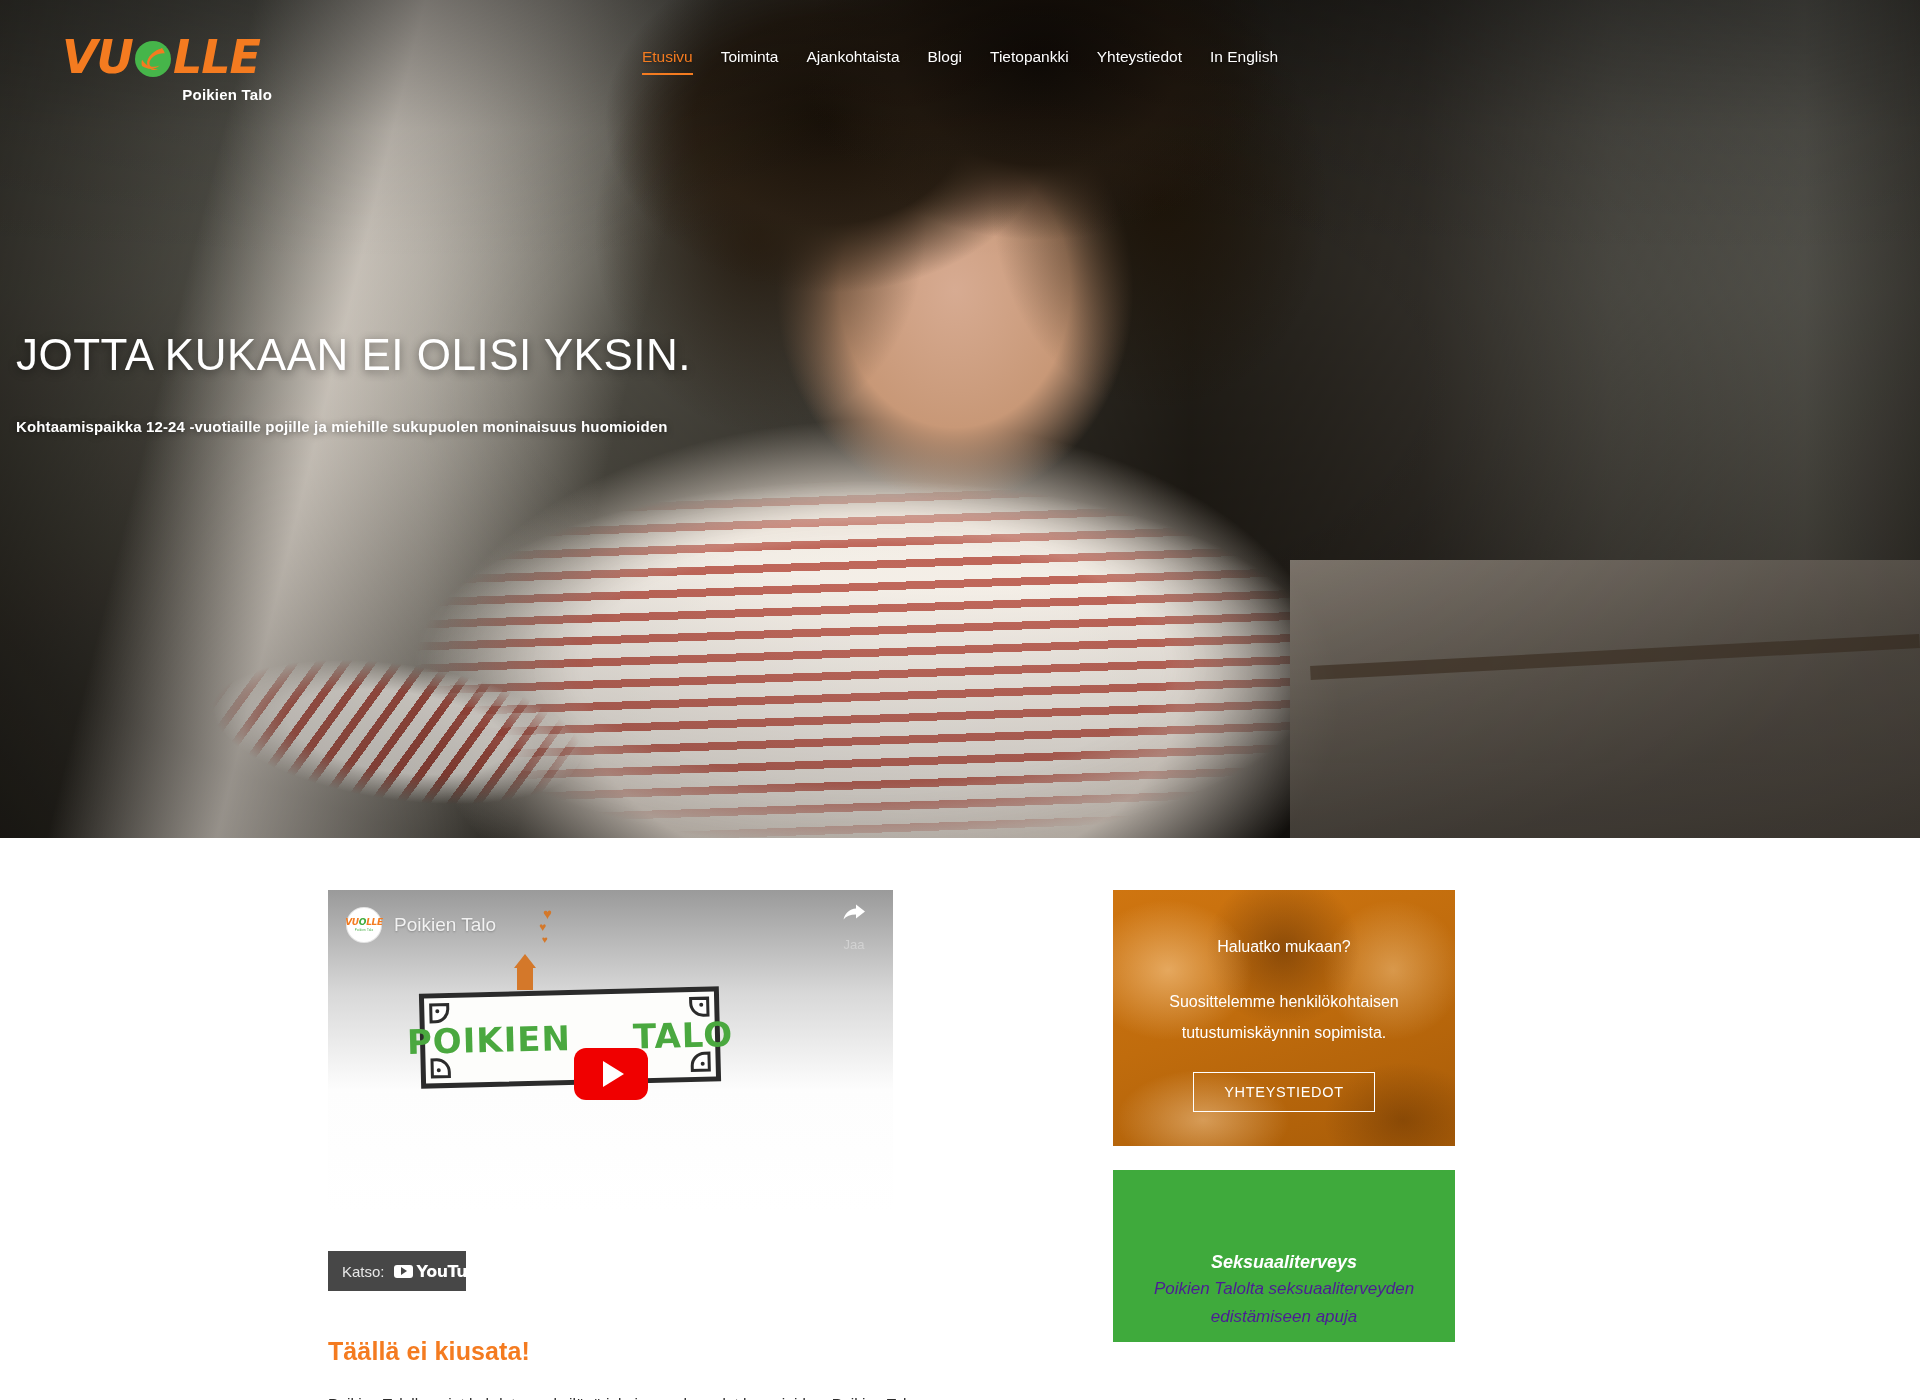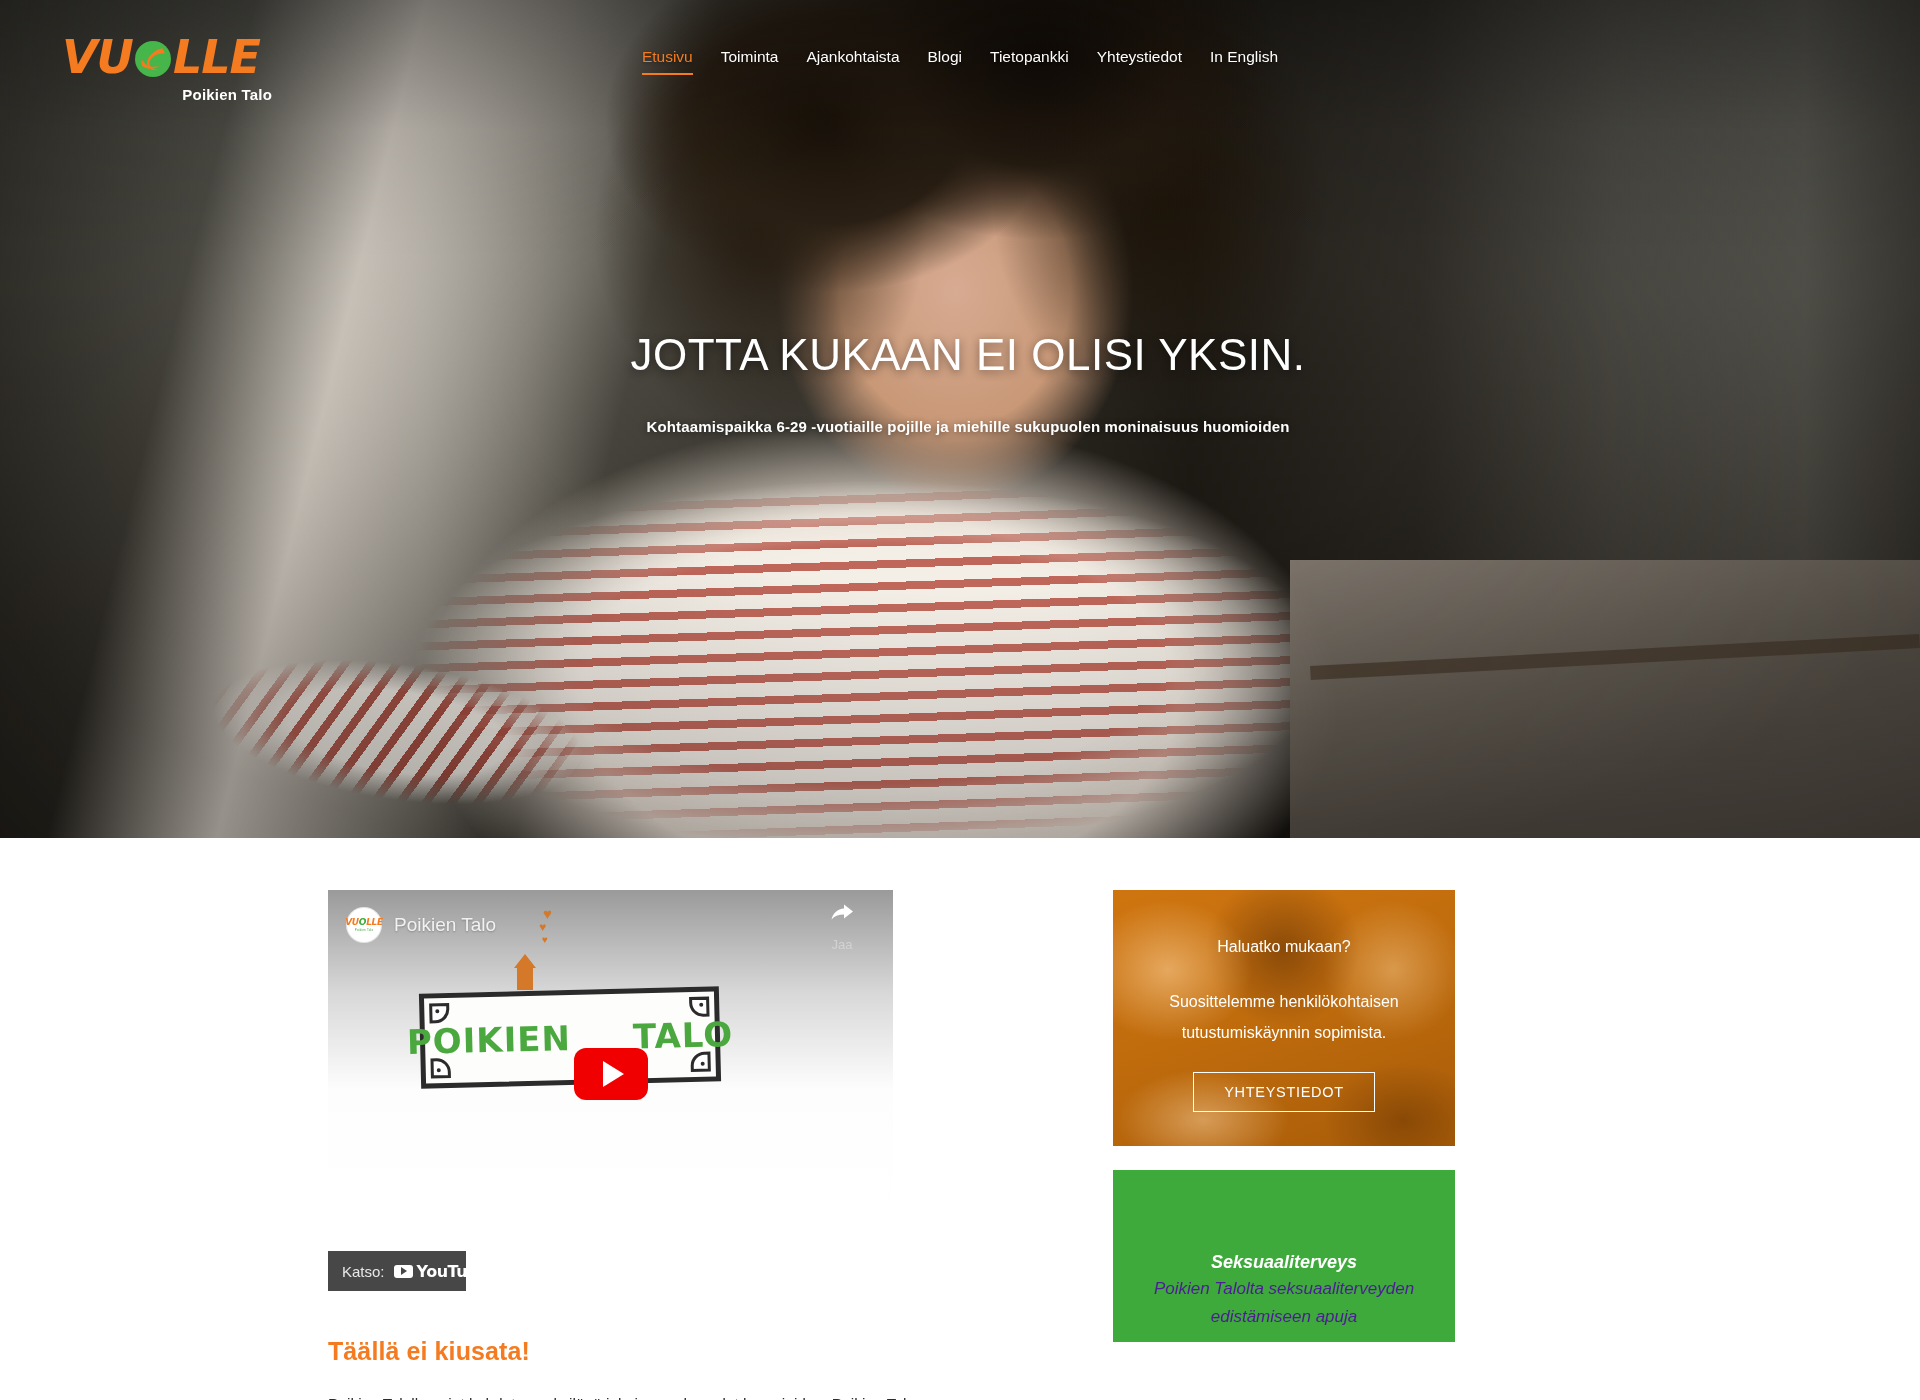--- a/index.html
+++ b/index.html
@@ -144,21 +144,21 @@
     padding-bottom: 7px;
     cursor: pointer;
     white-space: nowrap;
     text-shadow: 0 1px 3px rgba(0,0,0,.35);
   }
   .nav-item.active { color: #f47b20; border-bottom: 2px solid #f47b20; }
 
   
   .hero-copy {
     position: absolute; left: 16px; right: 0; top: 330px;
-    text-align: center; z-index: 5;
+    text-align: left; z-index: 5;
   }
   .hero-title {
     color: #ffffff;
     font-size: 44px; font-weight: 300;
     letter-spacing: .5px;
     text-shadow: 0 2px 10px rgba(0,0,0,.45);
   }
   .hero-sub {
     margin-top: 38px;
     color: #ffffff;
@@ -183,21 +183,21 @@
   .col-side { width: 415px; }
 
   
   .video {
     position: relative;
     width: 565px; height: 322px;
     background: linear-gradient(180deg, #9a9a9a 0%, #d8d8d8 32%, #fdfdfd 62%, #ffffff 100%);
     overflow: hidden;
   }
   .video-head {
-    position: absolute; top: 0; left: 0; right: 16px; height: 70px;
+    position: absolute; top: 0; left: 0; right: 4px; height: 70px;
     display: flex; align-items: center;
     padding: 13px 18px;
   }
   .yt-avatar {
     width: 36px; height: 36px; border-radius: 50%;
     background: #fff;
     border: 1px solid rgba(0,0,0,.10);
     display: flex; flex-direction: column;
     align-items: center; justify-content: center;
     margin-right: 12px;
@@ -397,21 +397,21 @@
     <div class="nav-item">Toiminta</div>
     <div class="nav-item">Ajankohtaista</div>
     <div class="nav-item">Blogi</div>
     <div class="nav-item">Tietopankki</div>
     <div class="nav-item">Yhteystiedot</div>
     <div class="nav-item">In English</div>
   </nav>
 
   <div class="hero-copy">
     <div class="hero-title">JOTTA KUKAAN EI OLISI YKSIN.</div>
-    <div class="hero-sub">Kohtaamispaikka 6-29 -vuotiaille pojille ja miehille sukupuolen moninaisuus huomioiden</div>
+    <div class="hero-sub">Kohtaamispaikka 12-24 -vuotiaille pojille ja miehille sukupuolen moninaisuus huomioiden</div>
   </div>
 </div>
 
 <div class="content">
   <div class="wrap">
 
     <div class="col-main">
 
       <div class="video">
         <div class="video-head">

